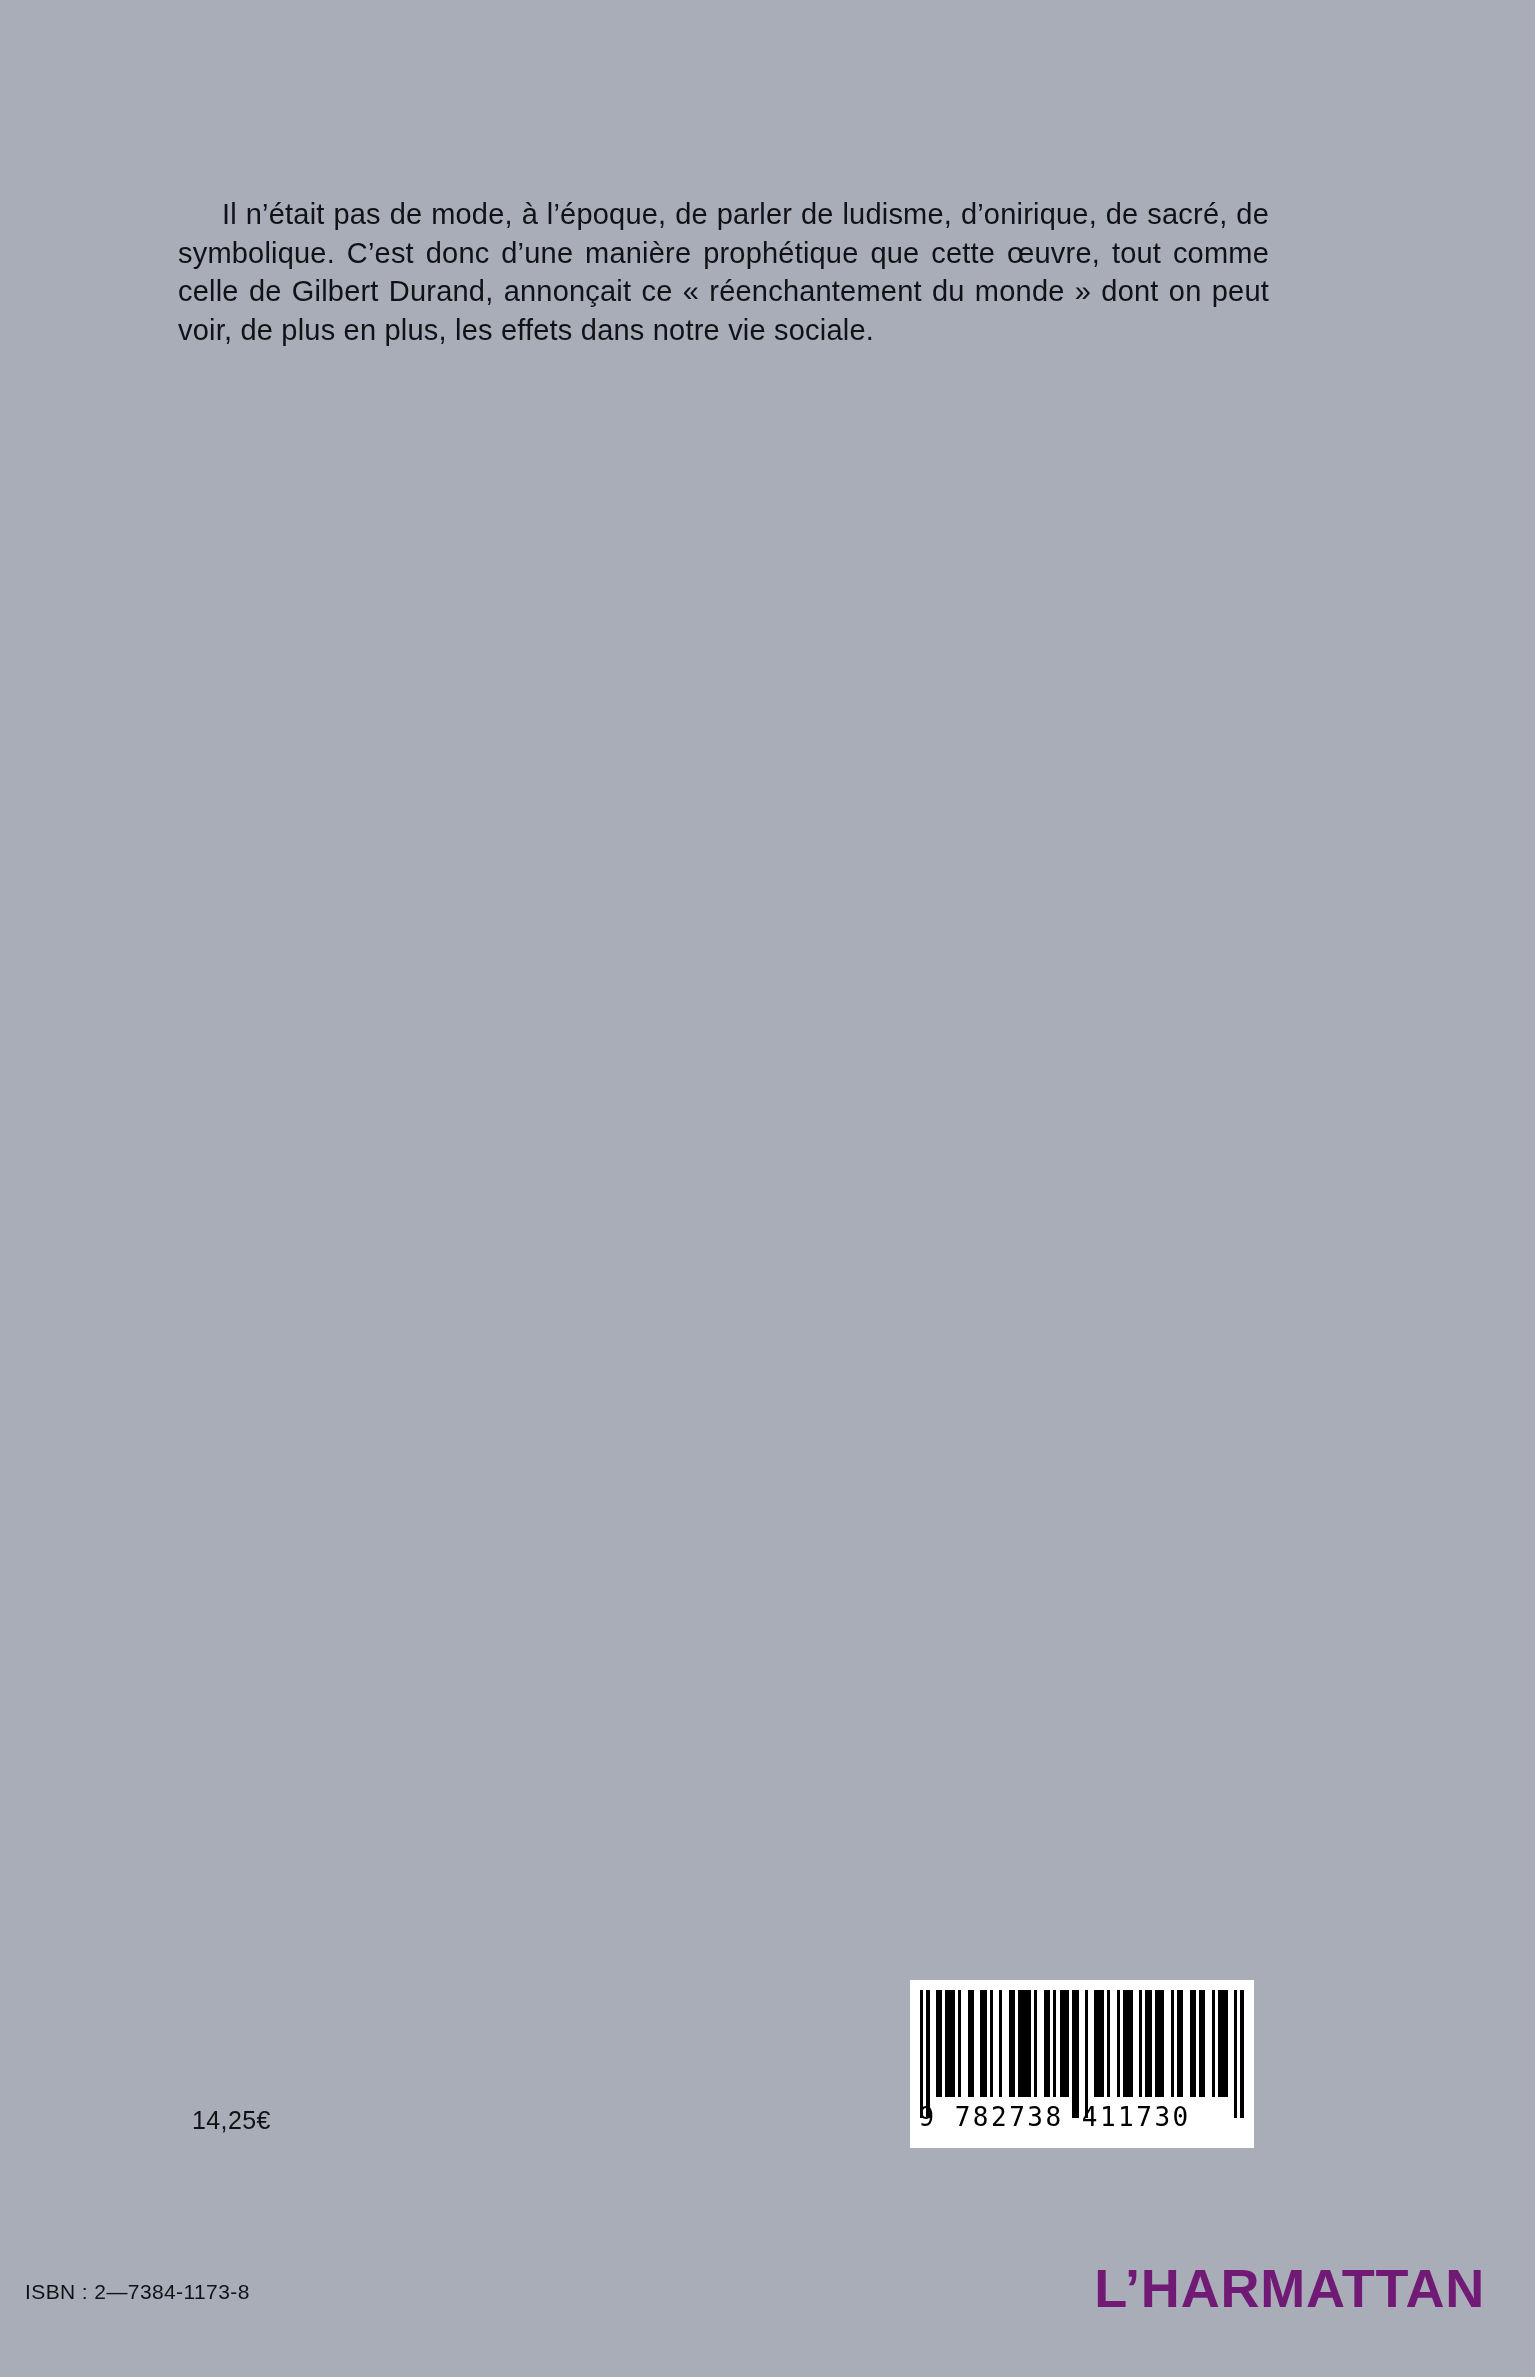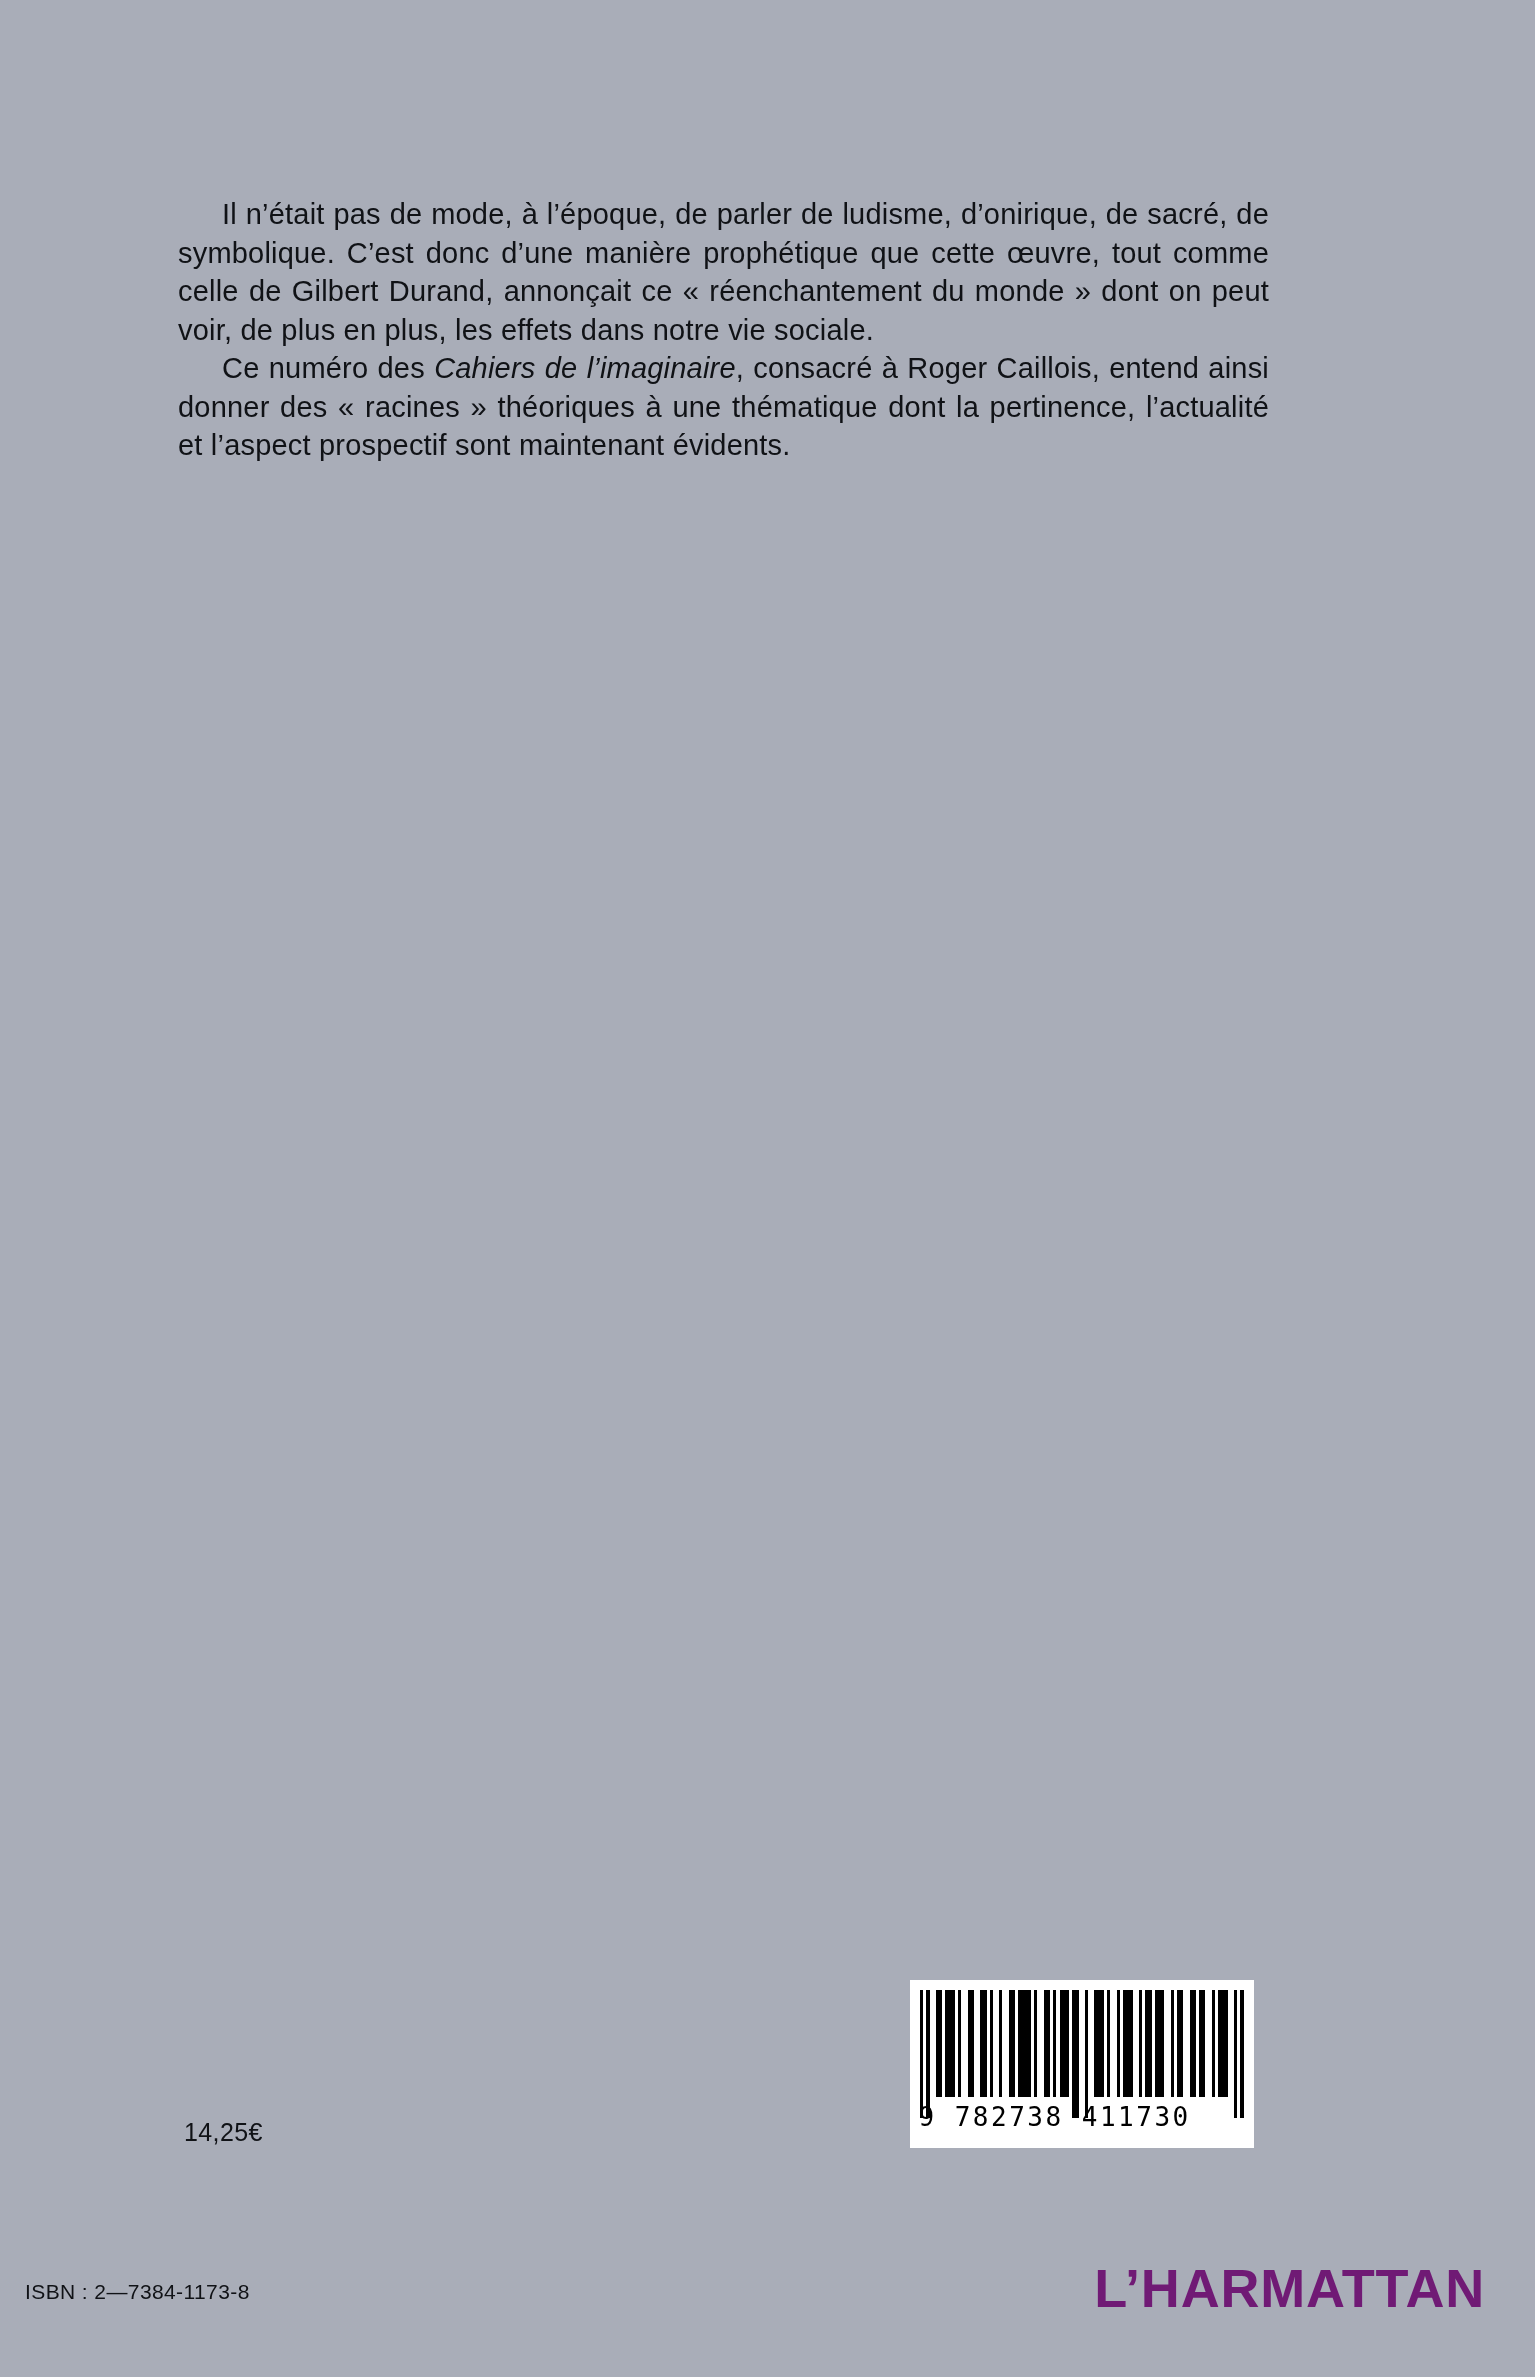--- a/index.html
+++ b/index.html
@@ -41,26 +41,25 @@
   .blurb p + p {
     margin-top: 0;
   }
   .blurb em {
     font-style: italic;
   }
 
   
   .price {
     position: absolute;
-    left: 184px;
+    left: 192px;
     top: 2106px;
     font-size: 25px;
     color: #101216;
     letter-spacing: 0.4px;
-    margin-top: 12px;
   }
 
   
   .barcode-block {
     position: absolute;
     left: 910px;
     top: 1980px;
     width: 344px;
     height: 168px;
     background: #ffffff;
@@ -118,21 +117,20 @@
     text-align: right;
   }
 </style>
 </head>
 <body>
 
 <div class="page">
 
   <div class="blurb">
     <p>Il n’était pas de mode, à l’époque, de parler de ludisme, d’onirique, de sacré, de symbolique. C’est donc d’une manière prophétique que cette œuvre, tout comme celle de Gilbert Durand, annonçait ce « réenchantement du monde » dont on peut voir, de plus en plus, les effets dans notre vie sociale.</p>
-    <p id="p3">Ce numéro des <em>Cahiers de l’imaginaire</em>, consacré à Roger Caillois, entend ainsi donner des « racines » théoriques à une thématique dont la pertinence, l’actualité et l’aspect prospectif sont maintenant évidents.</p>
   </div>
 
   <div class="price">14,25€</div>
 
   <div class="barcode-block">
     <div class="barcode-bars" id="bars">
         <i class="tall" style="width: 3.2px;"></i>
         <i class="tall" style="width: 3.2px; background: transparent;"></i>
         <i class="tall" style="width: 3.2px;"></i>
         <i style="width: 3.2px; background: transparent;"></i>

